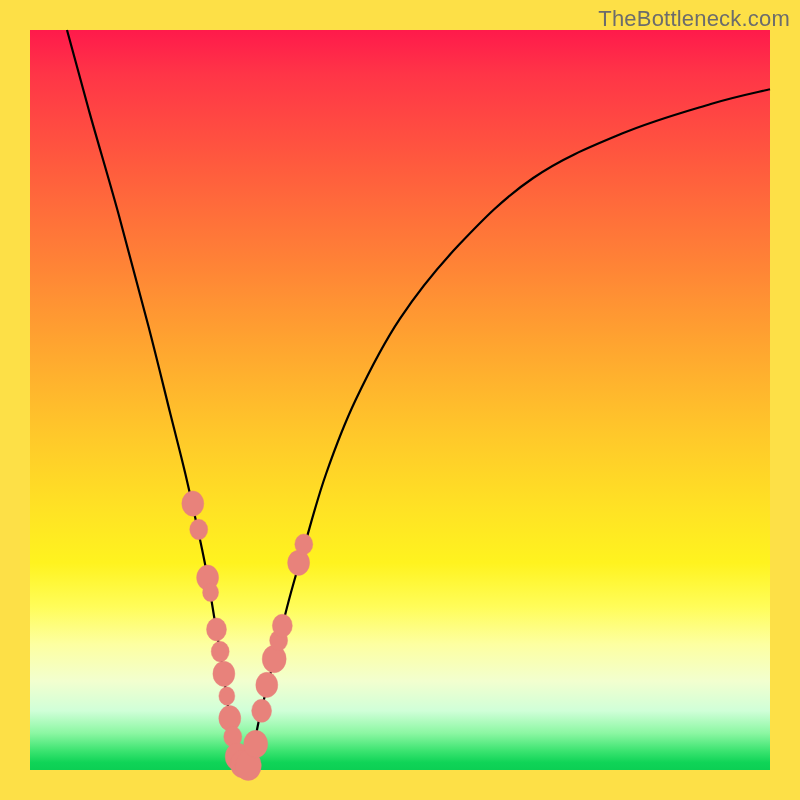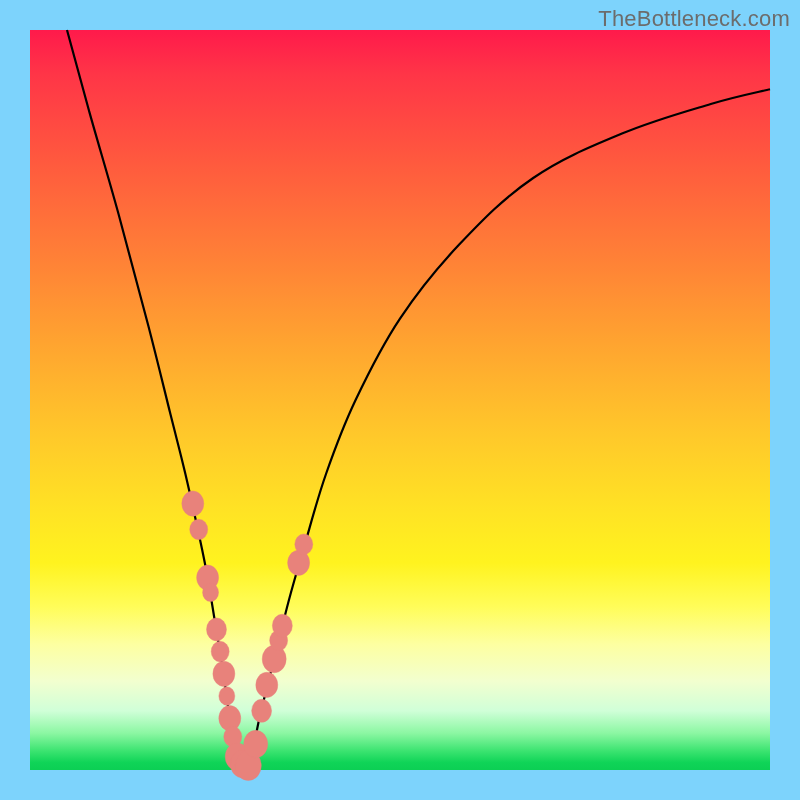--- a/index.html
+++ b/index.html
@@ -10,21 +10,21 @@
     overflow: hidden;
     background: #000;
     font-family: Arial, Helvetica, sans-serif;
   }
   .frame {
     position: absolute;
     left: 0;
     top: 0;
     width: 800px;
     height: 800px;
-    background: #7dd3fc;
+    background: #fde047;
   }
   .plot {
     position: absolute;
     left: 30px;
     top: 30px;
     width: 740px;
     height: 740px;
     background: linear-gradient(
       to bottom,
       #ff1a4b 0%,

